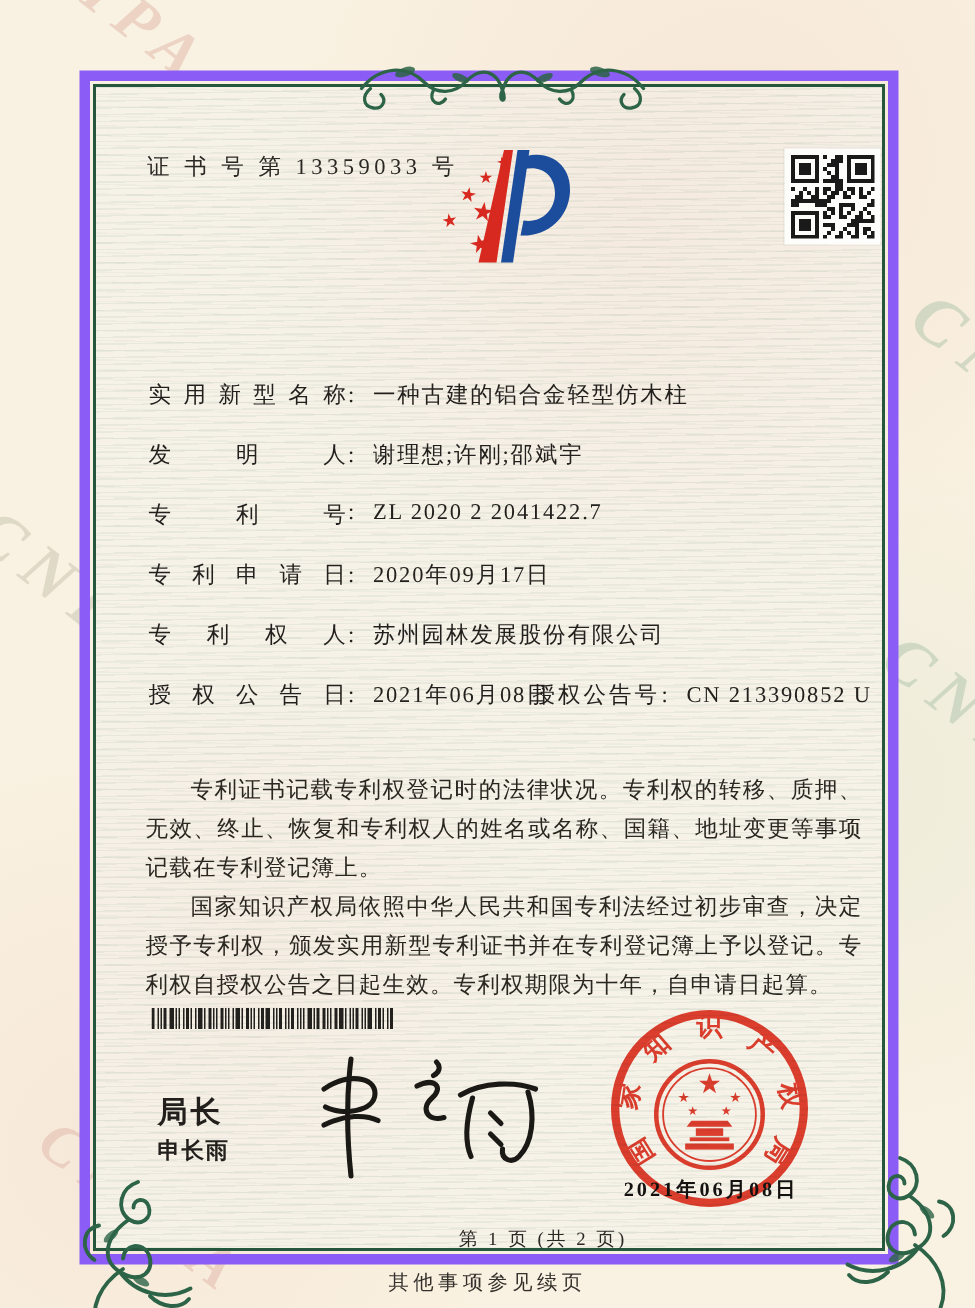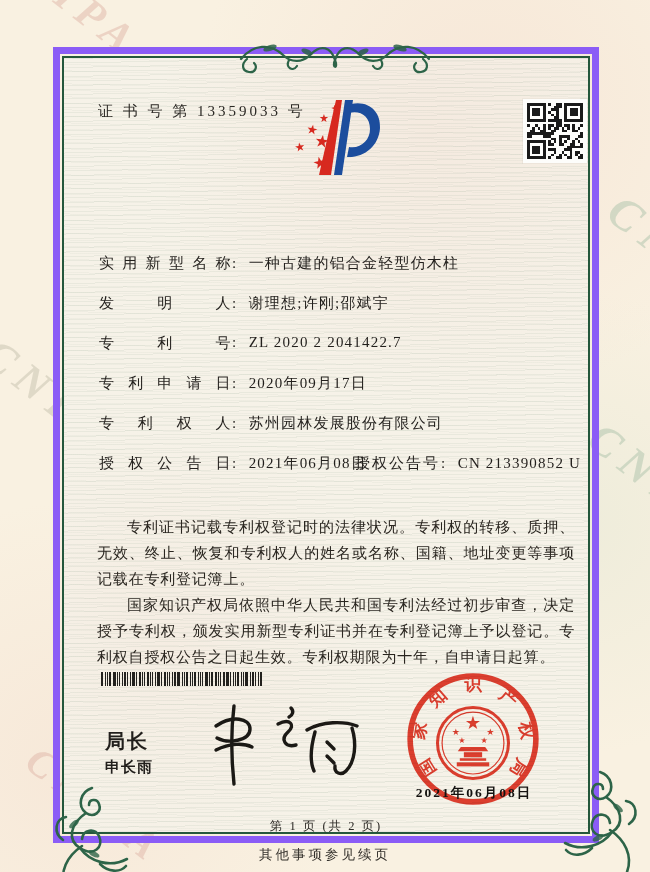--- a/index.html
+++ b/index.html
@@ -70,21 +70,21 @@
   
   .barcode{left:37px;top:614px;width:163px;height:14px;}
   .signer-title{left:41px;top:670px;font-size:20px;font-weight:bold;font-family:"Liberation Sans",sans-serif;letter-spacing:2px;}
   .signer-name{left:41px;top:700px;font-size:15px;font-weight:bold;font-family:"Liberation Sans",sans-serif;letter-spacing:1px;}
   .signature{left:130px;top:640px;width:172px;height:92px;}
   .seal{left:338px;top:610px;width:142px;height:142px;opacity:.93;mix-blend-mode:multiply;}
   .seal-date{
     left:330px;top:726px;width:160px;text-align:center;z-index:6;
     font-size:13.5px;font-weight:bold;letter-spacing:2px;color:#141210;
   }
-  .pagenum{left:0;top:760px;width:100%;text-align:center;font-size:12.5px;letter-spacing:2px;color:#2b2824;}
+  .pagenum{left:0;top:760px;width:100%;text-align:center;font-size:12.5px;letter-spacing:2px;color:#2b2824;padding-left:36px;}
   
   .footer-note{
     position:absolute;left:0;top:846px;width:650px;text-align:center;z-index:2;
     font-size:13.5px;letter-spacing:3px;color:#33302b;
   }
   svg{display:block;}
 </style>
 </head>
 <body>
 

